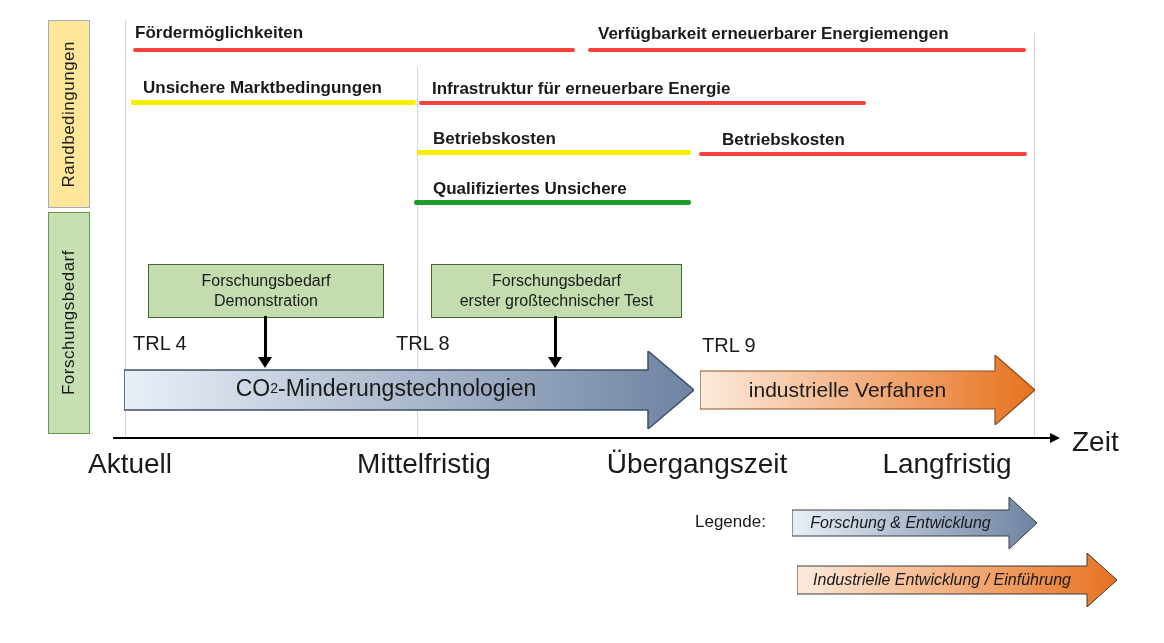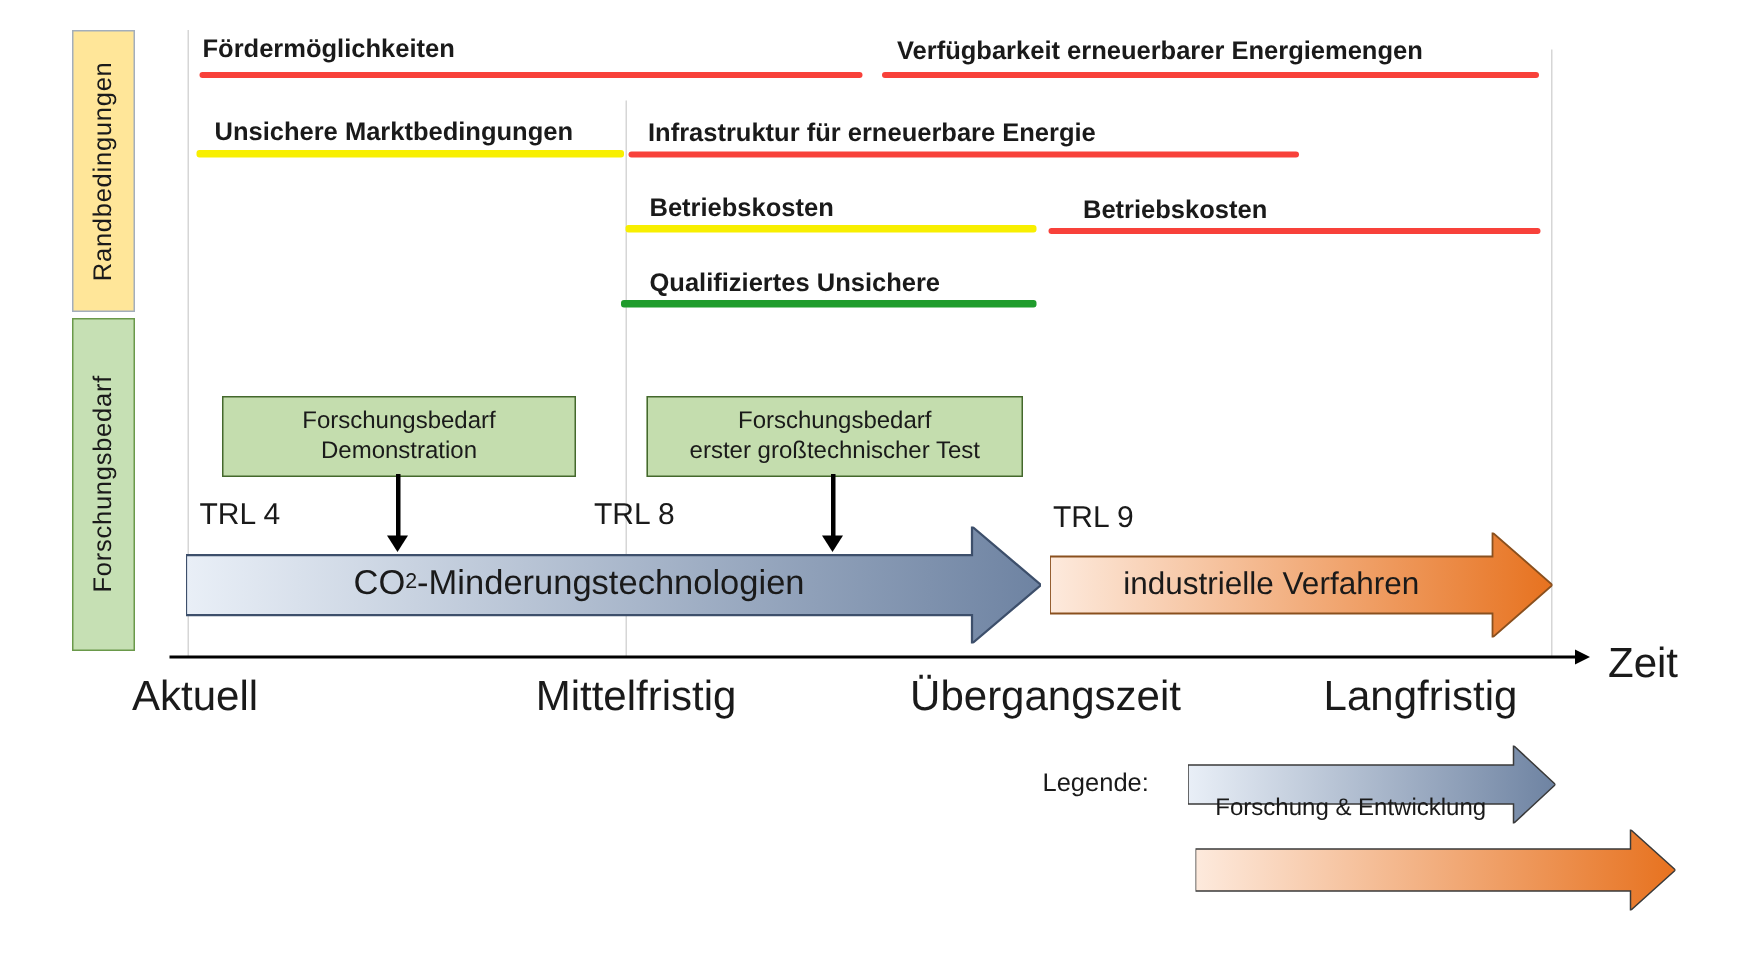--- a/index.html
+++ b/index.html
@@ -31,21 +31,21 @@
   .arrowtext{position:absolute;display:flex;align-items:center;justify-content:center;white-space:nowrap;}
   .arrowtext .subscript{font-size:.62em;vertical-align:-22%;}
   
   .axisline{position:absolute;height:2px;background:#000;}
   .axishead{position:absolute;width:0;height:0;border-left:10px solid #000;
             border-top:5.5px solid transparent;border-bottom:5.5px solid transparent;}
   .ticklabel{position:absolute;font-size:28px;white-space:nowrap;}
   .centered{transform:translateX(-50%);}
   
   .legendtitle{position:absolute;font-size:17px;white-space:nowrap;}
-  .legendtext{font-size:16px;margin-top:16px;}
+  .legendtext{font-style:italic;font-size:16px;}
 </style>
 </head>
 <body>
 
 <div id="stage">
 
   <svg width="0" height="0" style="position:absolute" aria-hidden="true">
     <defs>
       <linearGradient id="grad-blue" x1="0" y1="0" x2="1" y2="0">
         <stop offset="0" stop-color="#e9eff7"></stop>
@@ -141,15 +141,16 @@
     <svg width="245" height="52" viewBox="0 0 245 52">
       <polygon points="0,13 217,13 217,0 245,26 217,52 217,39 0,39" fill="url(#grad-blue)" stroke="#3a3a3a" stroke-width="1"></polygon>
     </svg>
     <div class="arrowtext legendtext" style="left:0;top:13px;width:217px;height:26px">Forschung &amp; Entwicklung</div>
   </div>
 
   <div class="arrowwrap" style="left:797px;top:553px;width:320px;height:54px">
     <svg width="320" height="54" viewBox="0 0 320 54">
       <polygon points="0,13 290,13 290,0 320,27 290,54 290,41 0,41" fill="url(#grad-orange)" stroke="#3a3a3a" stroke-width="1"></polygon>
     </svg>
+    <div class="arrowtext legendtext" style="left:0;top:13px;width:290px;height:28px">Industrielle Entwicklung / Einführung</div>
   </div>
 
 </div>
 
 </body></html>

